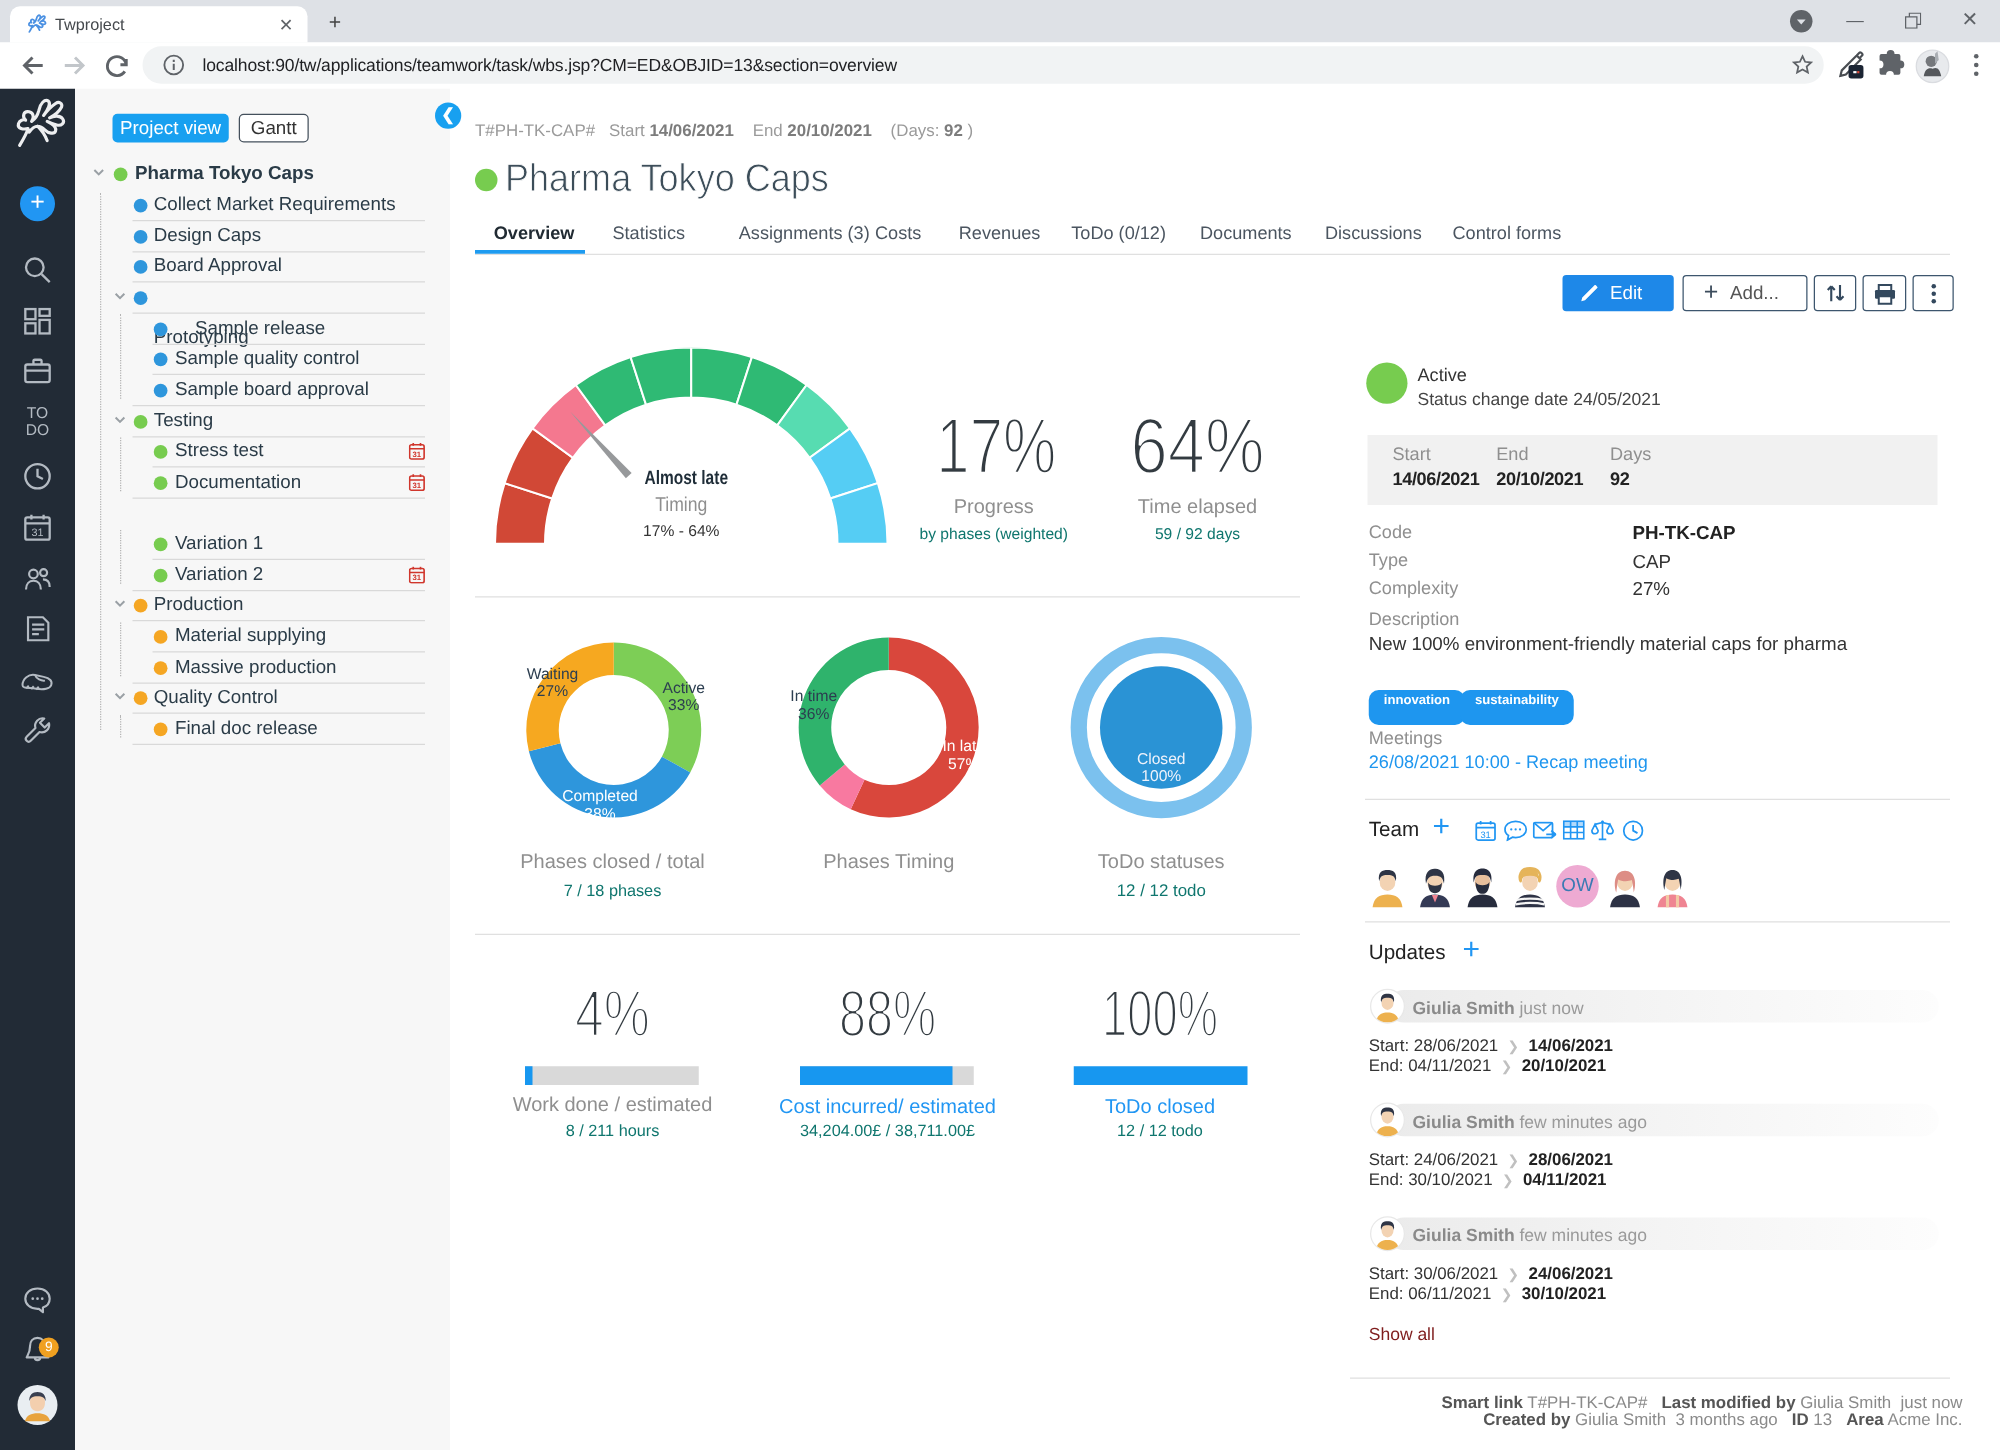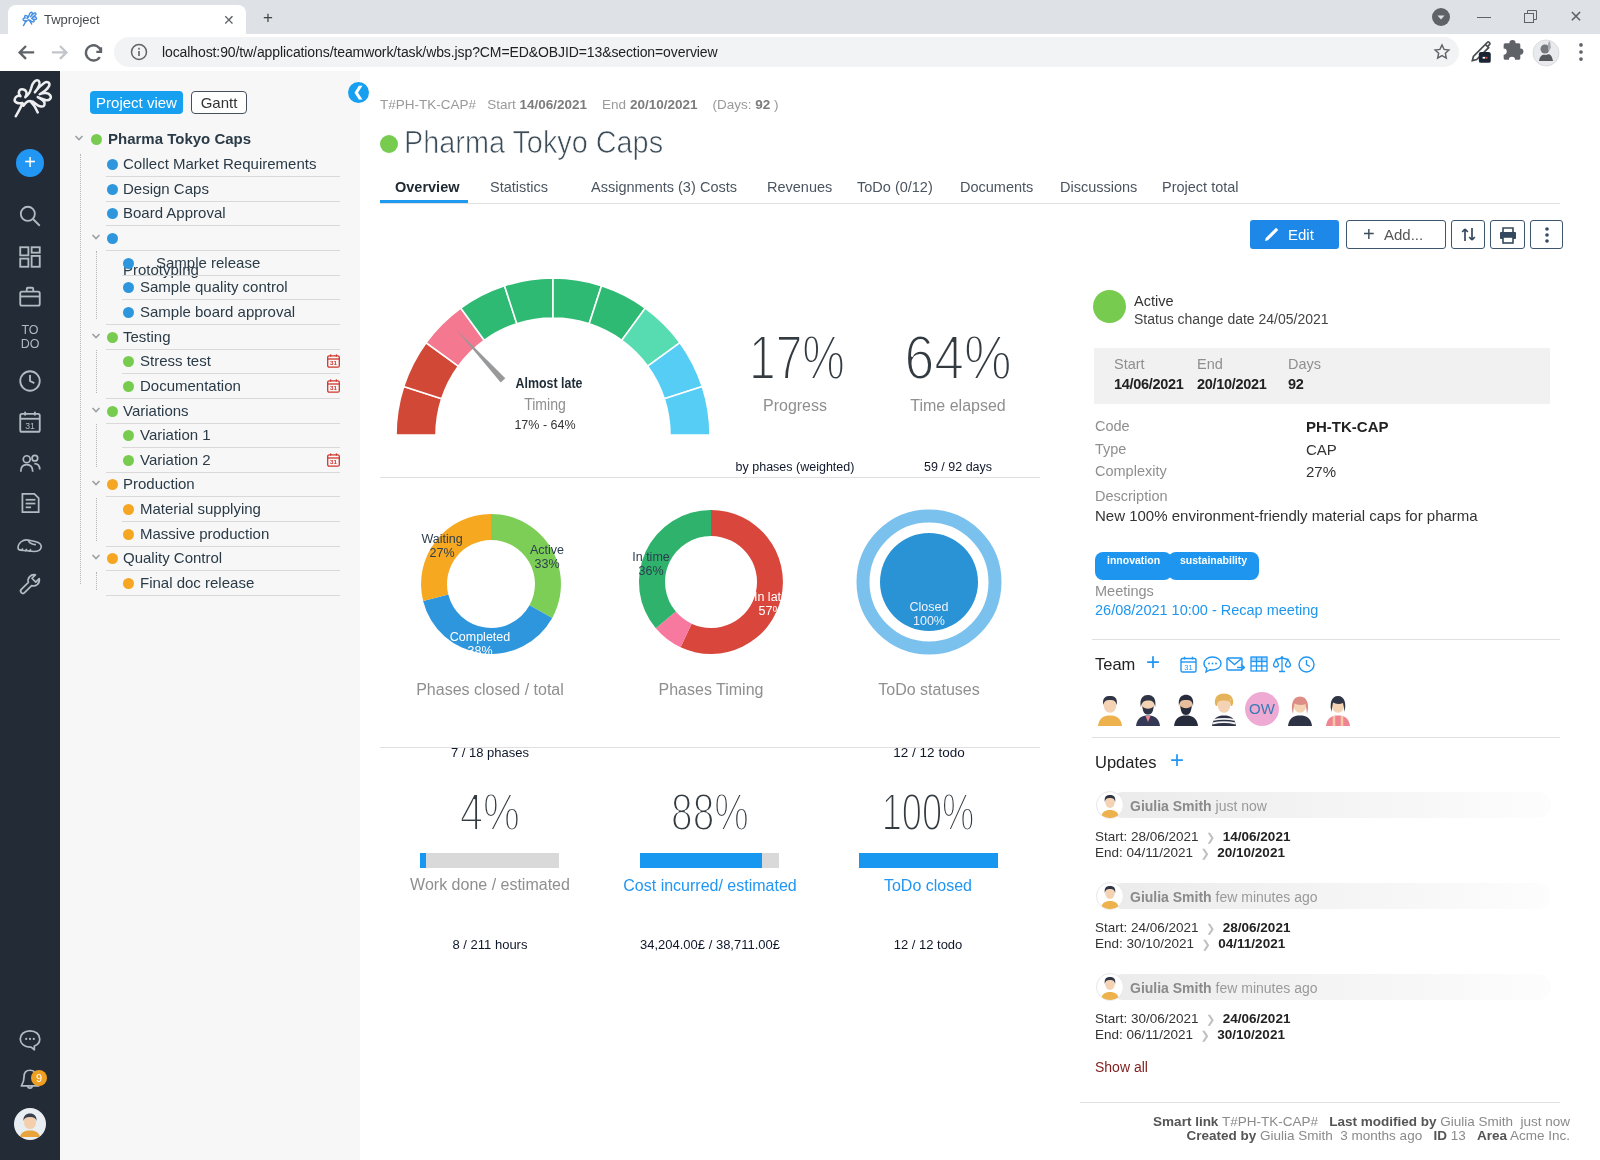--- a/index.html
+++ b/index.html
@@ -39,21 +39,21 @@
 
 
 #main { position:absolute; left:360px; top:71px; width:1240px; height:1089px; background:#fff; }
 .meta { font-size:13.5px; color:#9a9a9a; }
 .meta b { color:#7c7c7c; }
 #title { position:absolute; left:44px; top:54px; font-size:31px; color:#3c4d59; transform:scaleX(0.93); transform-origin:left; -webkit-text-stroke:0.7px #fff; }
 .tab { position:absolute; top:108px; font-size:14.5px; color:#4b5560; white-space:nowrap; }
 .btn-sq { position:absolute; top:149px; height:29px; border:1px solid #3d566e; border-radius:3px; background:#fff; }
 .bignum { font-size:52.5px; color:#333b41; -webkit-text-stroke:2px #fff; line-height:1; }
 .statlbl { font-size:16px; color:#8f8f8f; line-height:1; }
-.statsub { font-size:13px; color:#0f172a; line-height:1;margin-top:40px; }
+.statsub { font-size:13px; color:#0f766e; line-height:1; }
 .ctr { text-align:center; }
 .dlabel { font-size:12.5px; line-height:14px; color:#2c3e50; text-align:center; position:absolute; width:100px; }
 .hr { position:absolute; height:0; border-top:1px solid #e0e0e0; }
 .bar { position:absolute; height:15px; background:#d9d9d9; width:139px; }
 .bar i { display:block; height:15px; background:#1797f0; }
 .rlbl { font-size:14.5px; color:#8f8f8f; }
 .rval { font-size:15px; color:#333; }
 .pill { position:absolute; height:28px; background:#1e96ef; border-radius:8px; color:#fff; font-size:10.5px; font-weight:bold; line-height:16px; padding:0 12px; }
 .ulbl { font-size:13.5px; color:#333; white-space:nowrap;text-align:right; }
 .ulbl b { color:#222; }
@@ -290,28 +290,20 @@
         <span class="lbl" style="left:80px;">Documentation</span>
         <svg class="cal" viewBox="0 0 13 14">
           <rect x="0.7" y="1.8" width="11.6" height="11.4" rx="1.5" fill="none" stroke="#d0362c" stroke-width="1.3"></rect>
           <line x1="0.7" y1="5" x2="12.3" y2="5" stroke="#d0362c" stroke-width="1.3"></line>
           <line x1="3.6" y1="0.4" x2="3.6" y2="2.6" stroke="#d0362c" stroke-width="1.3"></line>
           <line x1="9.4" y1="0.4" x2="9.4" y2="2.6" stroke="#d0362c" stroke-width="1.3"></line>
           <text x="6.5" y="11.3" font-size="6.2" font-weight="bold" fill="#d0362c" text-anchor="middle" font-family="Liberation Sans">31</text>
         </svg>
         <span class="bline" style="left:46px"></span>
       </div>
-    <div class="trow" style="top:327.5px">
-        <svg class="chev" style="left:31px" viewBox="0 0 10 10">
-          <path d="M1.5 3 L5 6.5 L8.5 3" fill="none" stroke="#9aa0a5" stroke-width="1.6"></path>
-        </svg>
-        <span class="dot g" style="left:46.5px"></span>
-        <span class="lbl" style="left:63px;">Variations</span>
-        <span class="bline" style="left:46px"></span>
-      </div>
     <div class="trow" style="top:352.1px">
         <span class="dot g" style="left:63px"></span>
         <span class="lbl" style="left:80px;">Variation 1</span>
         <span class="bline" style="left:62px"></span>
       </div>
     <div class="trow" style="top:376.8px">
         <span class="dot g" style="left:63px"></span>
         <span class="lbl" style="left:80px;">Variation 2</span>
         <svg class="cal" viewBox="0 0 13 14">
           <rect x="0.7" y="1.8" width="11.6" height="11.4" rx="1.5" fill="none" stroke="#d0362c" stroke-width="1.3"></rect>
@@ -371,21 +363,21 @@
     <div id="title">Pharma Tokyo Caps</div>
 
     <div class="tab" style="left:35px;font-weight:bold;color:#212b33;">Overview</div>
     <div class="tab" style="left:130px;">Statistics</div>
     <div class="tab" style="left:215px;margin-left:16px;">Assignments (3)</div>
     <div class="tab" style="left:340px;">Costs</div>
     <div class="tab" style="left:407px;">Revenues</div>
     <div class="tab" style="left:497px;">ToDo (0/12)</div>
     <div class="tab" style="left:600px;">Documents</div>
     <div class="tab" style="left:700px;">Discussions</div>
-    <div class="tab" style="left:802px;">Project total</div>
+    <div class="tab" style="left:802px;">Control forms</div>
     <div class="hr" style="left:20px;top:132px;width:1180px;"></div>
     <div style="position:absolute;left:20px;top:129px;width:88px;height:3px;background:#1e9bf0;"></div>
 
     <div style="position:absolute;left:890px;top:149px;width:89px;height:29px;background:#1e88e8;border-radius:3px;color:#fff;font-size:15px;">
       <svg style="position:absolute;left:14px;top:7px" width="15" height="15" viewBox="0 0 15 15">
           <path d="M1 14 L4 13.2 L13 4.2 L10.8 2 L1.8 11 Z M10.8 2 L11.8 1 C12.3 0.5 14.5 2.7 14 3.2 L13 4.2" fill="#fff"></path>
         </svg>
       <span style="position:absolute;left:38px;top:6px;">Edit</span>
     </div>
     <div class="btn-sq" style="left:986px;width:100px;color:#555;font-size:15px;">

